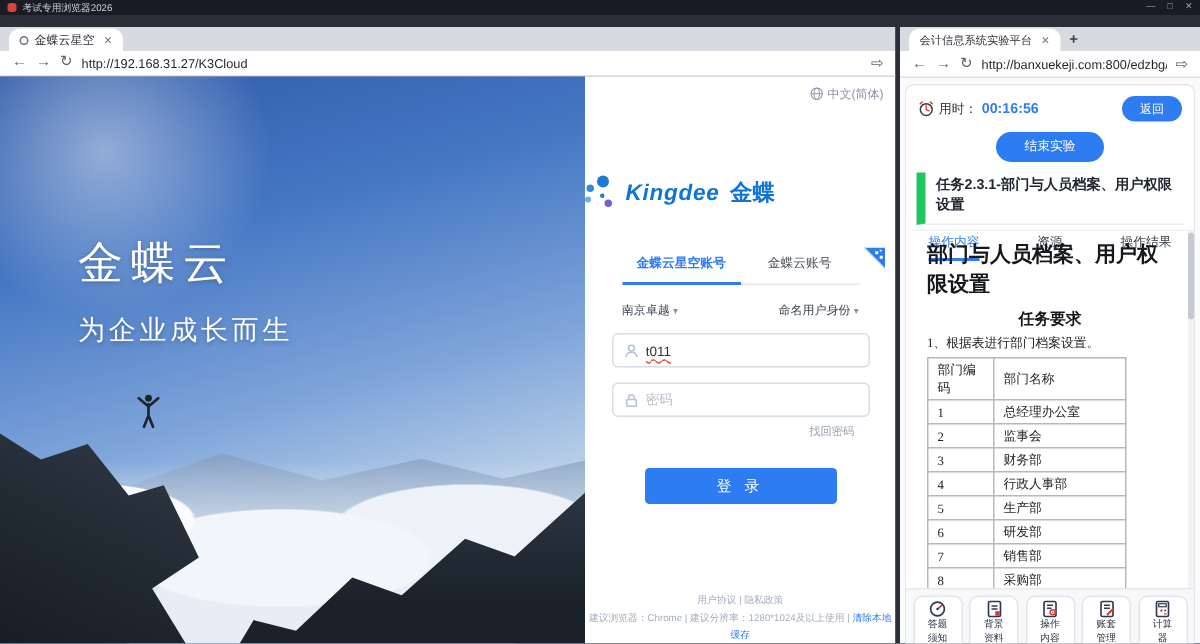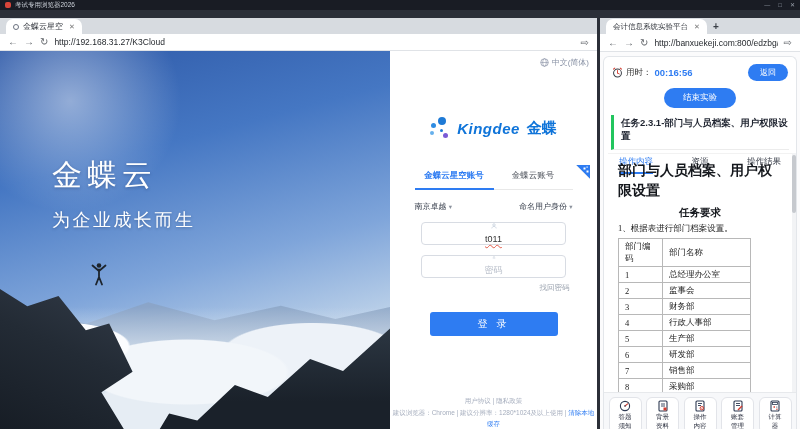--- a/index.html
+++ b/index.html
@@ -47,53 +47,53 @@
   .ridge-right { position:absolute; right:0; bottom:0; width:235px; height:118px;
     background:linear-gradient(180deg,#2e3945 0%,#1a212a 70%);
     clip-path:polygon(0 100%,6% 80%,18% 86%,34% 56%,48% 66%,66% 34%,80% 44%,100% 8%,100% 100%); }
   .person { position:absolute; left:86px; bottom:150px; }
   .hero-text { position:absolute; left:52px; top:104px; color:#fff; }
   .hero-title { font-size:30px; letter-spacing:5px; font-weight:500; text-shadow:0 1px 3px rgba(20,40,80,.35); }
   .hero-sub { font-size:18px; letter-spacing:2.5px; margin-top:12px; font-weight:400; text-shadow:0 1px 3px rgba(20,40,80,.35); }
 
   .login-panel { position:absolute; top:0; bottom:0; left:390px; right:0; background:#fff; }
   .lang { position:absolute; top:6px; right:8px; display:flex; align-items:center; gap:3px; font-size:8px; color:#8a93a6; }
-  .logo { margin-top:66px; display:flex; justify-content:center; align-items:center; gap:7px; }
+  .logo { margin-top:66px; display:flex; align-items:center; gap:7px; }
   .dots { position:relative; width:20px; height:22px; }
   .dots span { position:absolute; border-radius:50%; }
   .d1 { width:8px; height:8px; left:8px; top:0; background:#1e7ad6; }
   .d2 { width:5px; height:5px; left:1px; top:6px; background:#2f8ce2; }
   .d3 { width:4px; height:4px; left:0; top:14px; background:#66b0ec; }
   .d4 { width:3px; height:3px; left:10px; top:12px; background:#1e7ad6; }
   .d5 { width:5px; height:5px; left:13px; top:16px; background:#7b5bd6; }
   .brand-en { font-size:15px; font-weight:bold; font-style:italic; color:#0f74d9; letter-spacing:.5px; }
   .brand-cn { font-size:15px; font-weight:bold; color:#0f74d9; }
   .login-tabs { width:158px; margin:26px auto 0; display:flex; border-bottom:1px solid #e8e8e8; }
   .ltab { flex:1; text-align:center; font-size:8.5px; padding:5px 0 6px; color:#4a4f58; }
   .ltab.active { color:#2e7cf2; font-weight:bold; border-bottom:2px solid #2e7cf2; margin-bottom:-1px; }
   .qr { position:absolute; top:114px; right:7px; }
   .selects { width:158px; margin:11px auto 0; display:flex; justify-content:space-between; font-size:8px; color:#3c4350; }
   .caret { color:#8b929d; font-size:6.5px; }
-  .field { width:145px; margin:10px auto 0; height:23px; border:1px solid #d8dce3; border-radius:4px; display:flex; align-items:center; gap:5px; padding:0 7px; background:#fff;flex-direction:column; }
+  .field { width:172px; margin:10px auto 0; height:23px; border:1px solid #d8dce3; border-radius:4px; display:flex; align-items:center; gap:5px; padding:0 7px; background:#fff; }
   .uval { font-size:9px; color:#333; text-decoration:underline wavy #e25c4a 1px; text-underline-offset:2px; }
   .pholder { font-size:9px; color:#b9bfca; }
   .forgot { width:152px; margin:5px auto 0; text-align:right; font-size:7.5px; color:#9aa2ae; }
   .login-btn { width:128px; margin:19px auto 0; height:24px; background:#2e7cf2; border-radius:3px; color:#fff; font-size:10px; display:flex; align-items:center; justify-content:center; letter-spacing:3px; cursor:pointer; }
   .panel-footer { position:absolute; bottom:7px; left:0; right:0; text-align:center; font-size:6.5px; color:#a5adbd; line-height:1.8; }
   .flink { color:#2e7cf2; }
 
   
   .rpanel { position:absolute; top:34px; left:0; right:0; bottom:0; background:#fbfbfc; }
   .rcard { position:absolute; top:4px; left:3px; right:3px; bottom:0; background:#fff; border:1px solid #e3e6ea; border-bottom:none; border-radius:6px 6px 0 0; overflow:hidden; }
   .timer-row { display:flex; align-items:center; gap:3px; padding:7px 8px 4px; }
   .timer-label { font-size:8.5px; color:#333; }
   .timer-value { font-size:9.5px; color:#2e7cf2; font-weight:bold; }
   .back-pill { margin-left:auto; background:#2e7cf2; color:#fff; font-size:8px; padding:3px 12px; border-radius:10px; cursor:pointer; }
   .end-pill { display:block; width:fit-content; margin:3px auto 7px; background:#2e7cf2; color:#fff; font-size:8.5px; padding:4px 19px; border-radius:11px; cursor:pointer;text-align:right; }
-  .task-title { margin:0 7px; padding:2px 0 6px 7px; border-left:3px solid #22c55e; border-bottom:1px solid #ececec; font-size:9.5px; font-weight:bold; color:#1f2430; }
+  .task-title { margin:0 7px; padding:2px 0 6px 7px; border-left:6px solid #22c55e; border-bottom:1px solid #ececec; font-size:9.5px; font-weight:bold; color:#1f2430; }
   .tabs2 { display:flex; justify-content:space-between; padding:6px 15px 0; }
   .t2 { font-size:8.5px; color:#3a3f4a; padding-bottom:4px; }
   .t2.active { color:#2e7cf2; border-bottom:2px solid #2e7cf2; }
   .doc { position:absolute; top:96px; bottom:45px; left:4px; right:4px; overflow:hidden; border-top:1px solid #f2f2f2; font-family:"Liberation Serif", serif; }
   .doc h1 { font-size:14px; margin:7px 10px 4px; line-height:1.4; color:#15181d; }
   .doc h2 { font-size:10.5px; margin:6px 10px 2px; color:#15181d;text-align:center; }
   .docp { font-size:8.5px; margin:3px 10px 2px; color:#222; }
   .dtable { border-collapse:collapse; margin:3px 0 3px 10px; font-size:8.5px; color:#222; }
   .dtable th, .dtable td { border:1px solid #b8b8b8; padding:1.5px 6px; font-weight:normal; text-align:left; }
   .dtable th:first-child, .dtable td:first-child { width:44px; }

